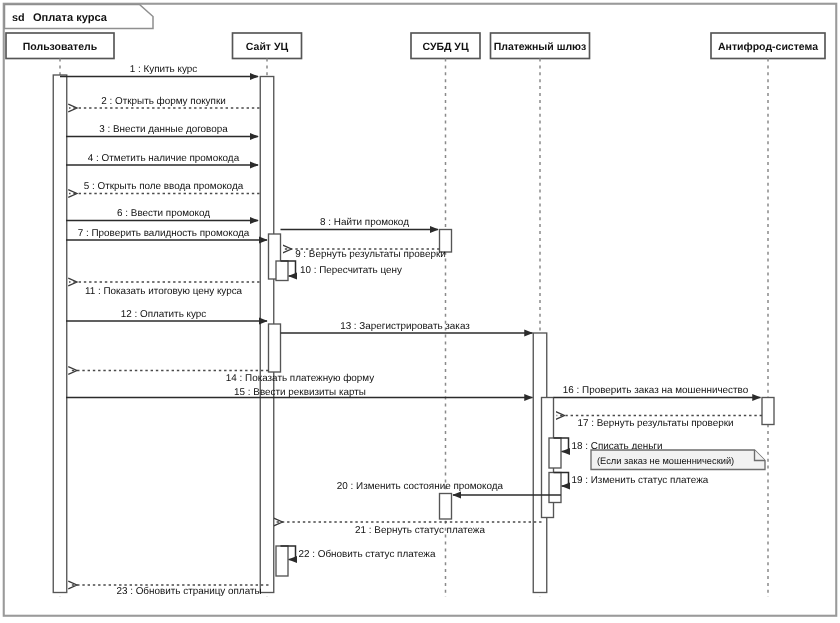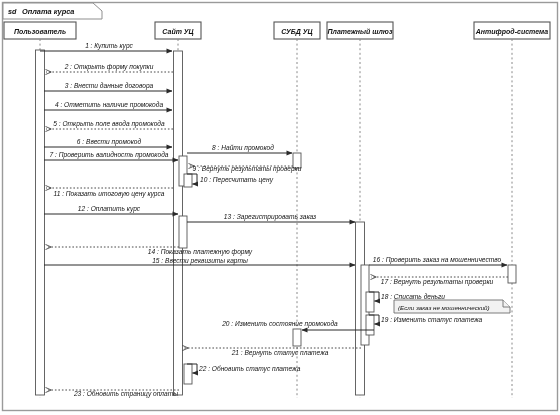--- a/index.html
+++ b/index.html
@@ -11,21 +11,20 @@
     font-family: "Liberation Sans", sans-serif;
     width: 560px;
     height: 415px;
     overflow: hidden;
   }
   #canvas {
     position: relative;
     width: 560px;
     height: 415px;
     background: #ffffff;
-    font-style: italic;
   }
   svg#diagram {
     position: absolute;
     left: 0;
     top: 0;
     width: 560px;
     height: 415px;
   }
   .frame-rect {
     fill: #ffffff;

